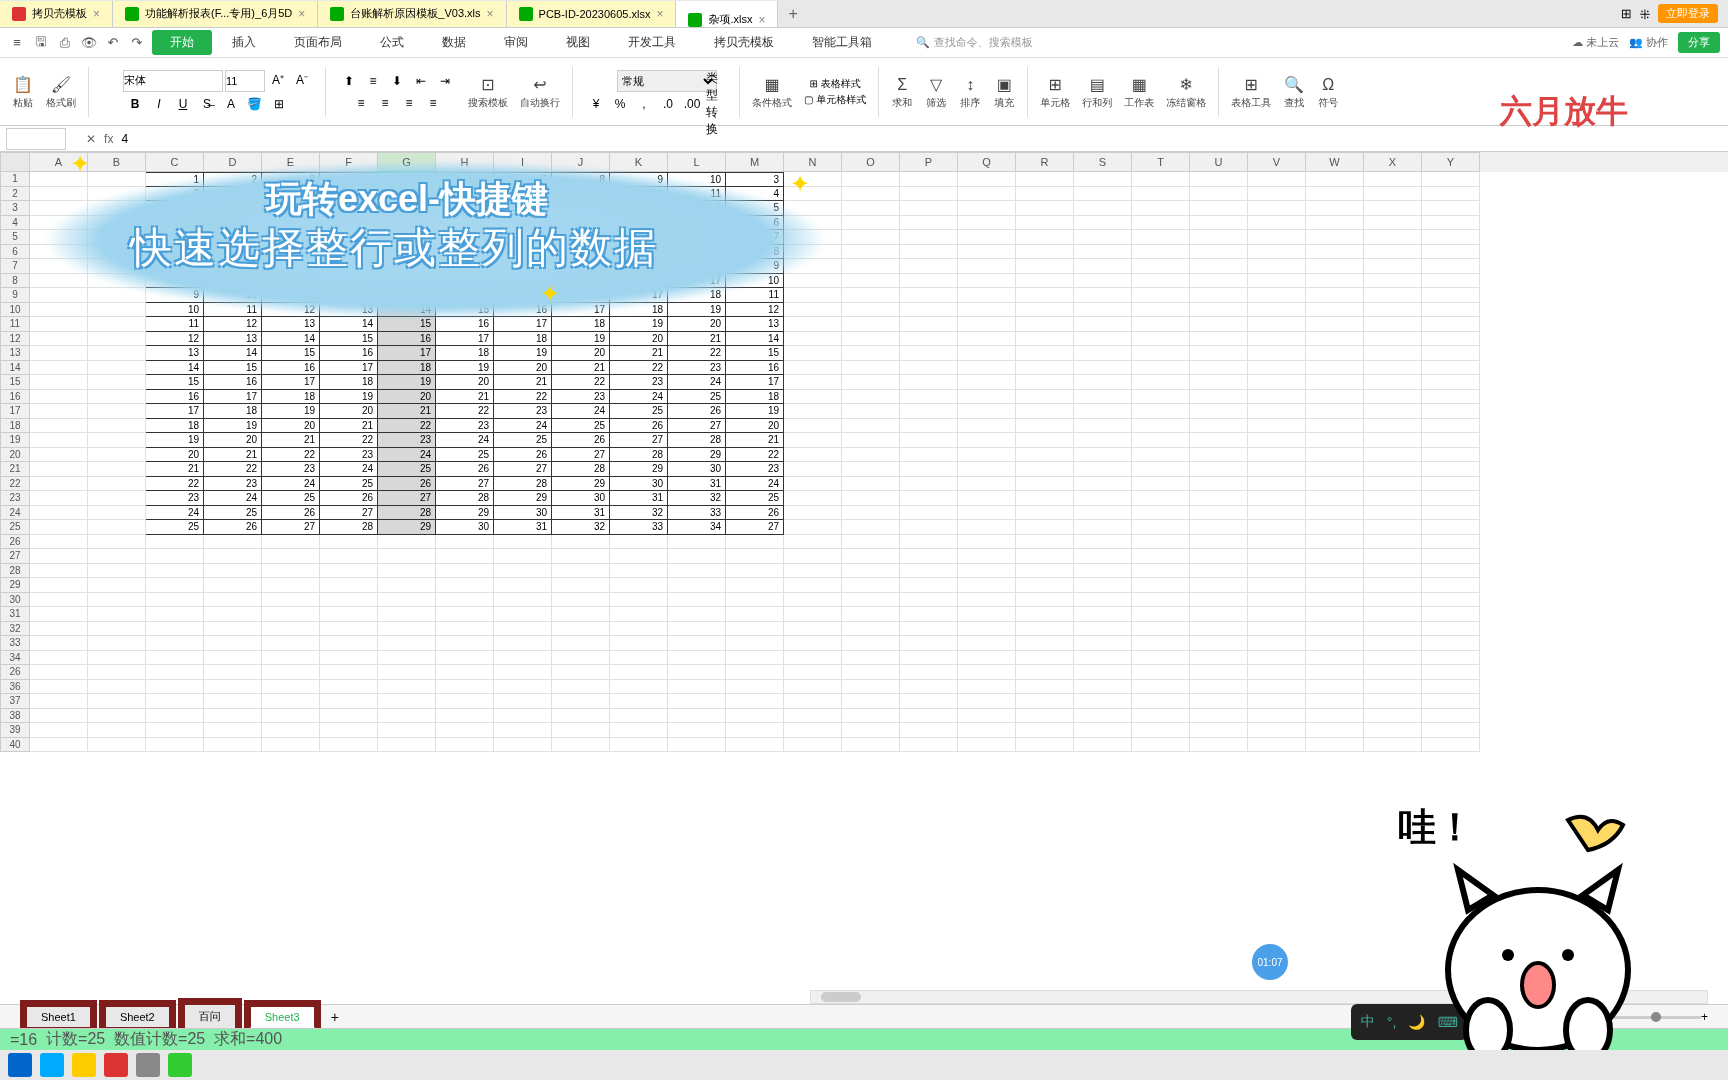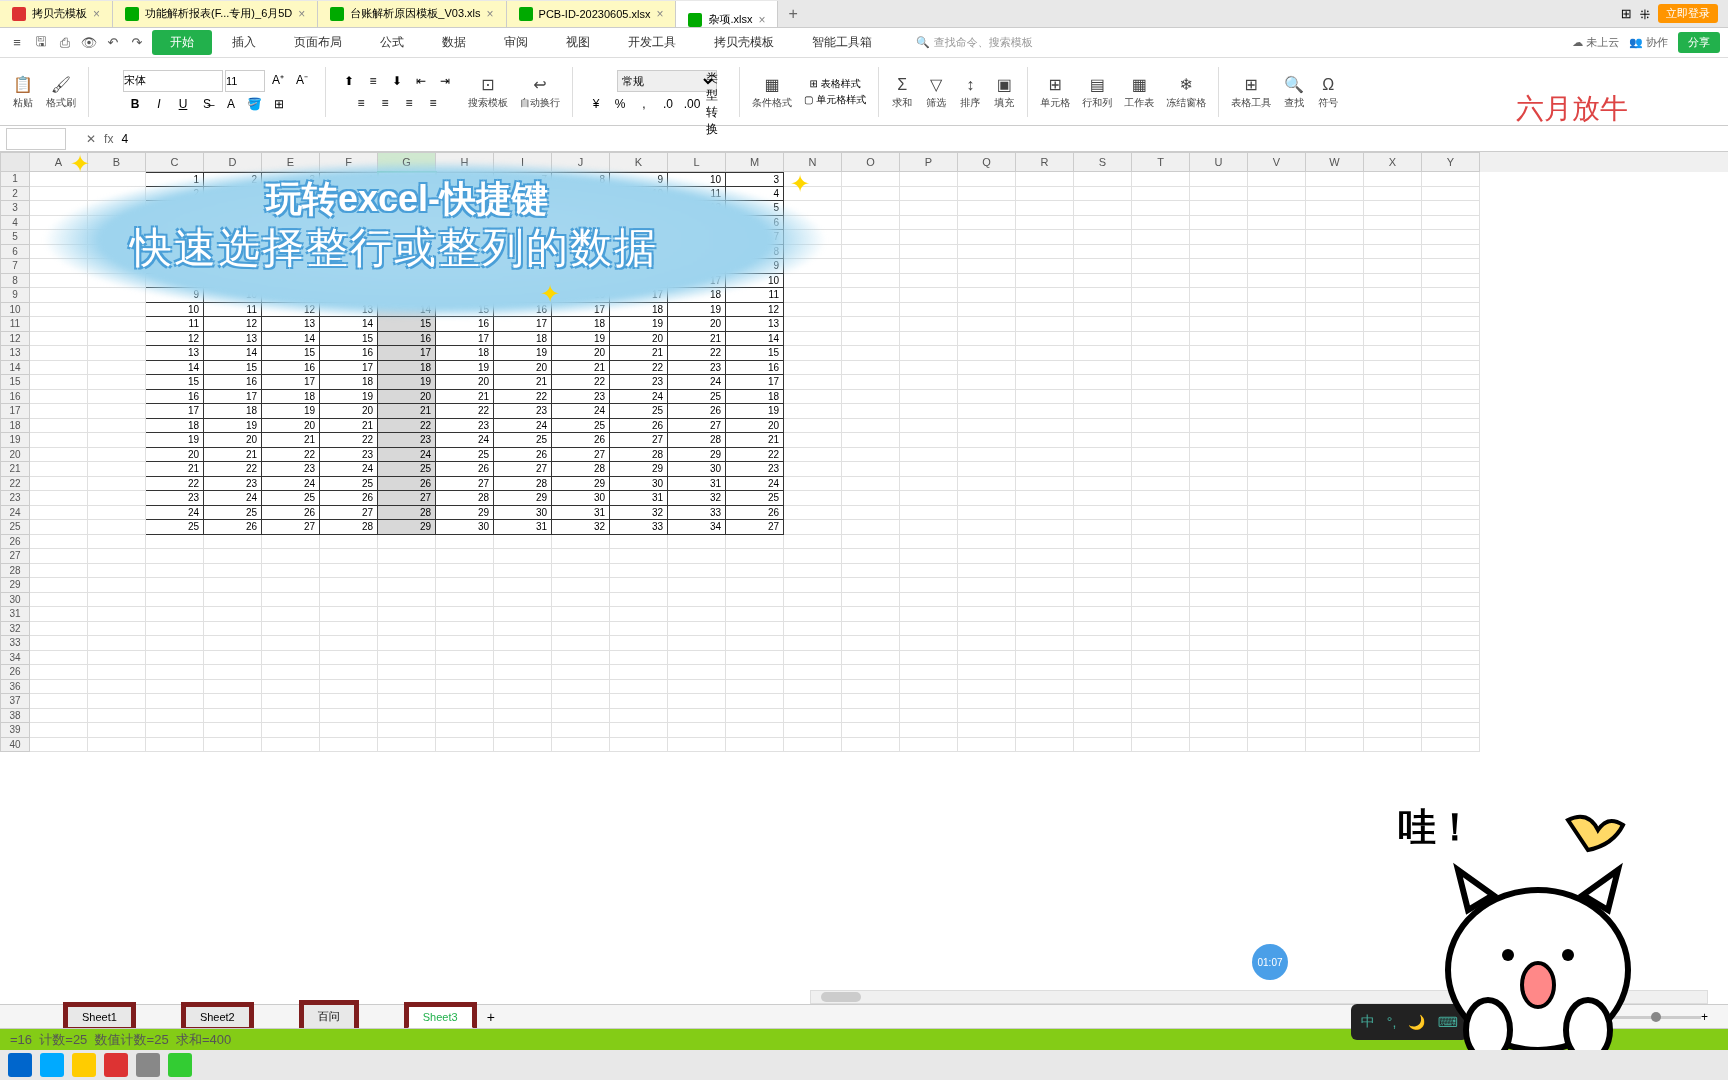--- a/index.html
+++ b/index.html
@@ -24,21 +24,21 @@
 .share-btn{background:#22b14c;color:#fff;padding:3px 10px;border-radius:3px;}
 .ribbon{height:68px;border-bottom:1px solid #ccc;display:flex;align-items:center;padding:0 8px;gap:4px;}
 .rgroup{display:flex;flex-direction:column;align-items:center;gap:2px;padding:0 4px;}
 .rgroup-h{display:flex;gap:2px;}
 .rbtn{display:flex;flex-direction:column;align-items:center;font-size:10px;color:#444;padding:2px 4px;cursor:pointer;}
 .rbtn-icon{width:22px;height:22px;display:flex;align-items:center;justify-content:center;font-size:16px;}
 .font-select{width:100px;height:22px;font-size:11px;border:1px solid #ccc;margin-left:22px;}
 .size-select{width:40px;height:22px;font-size:11px;border:1px solid #ccc;}
 .small-btn{width:22px;height:20px;display:flex;align-items:center;justify-content:center;font-size:12px;border:1px solid transparent;}
 .vsep{width:1px;height:50px;background:#ddd;margin:0 4px;}
-.watermark{position:absolute;right:100px;top:90px;font-size:28px;color:#d44;font-weight:normal;font-family:KaiTi,serif;}
+.watermark{position:absolute;right:100px;top:90px;font-size:32px;color:#d44;font-weight:bold;font-family:KaiTi,serif;}
 .formula-bar{height:26px;display:flex;align-items:center;border-bottom:1px solid #ccc;}
 .name-box{width:60px;height:22px;border:1px solid #ccc;font-size:11px;padding:0 4px;margin-left:6px;}
 .fx-area{display:flex;align-items:center;gap:8px;margin-left:20px;font-size:12px;color:#666;}
 .fx-input{border:none;font-size:12px;width:200px;}
 .sheet-area{position:relative;height:650px;overflow:hidden;}
 .col-headers{display:flex;height:20px;position:sticky;top:0;background:#f0f0f0;}
 .corner{width:30px;height:20px;border:1px solid #ccc;background:#e8e8e8;}
 .col-h{width:58px;height:20px;border:1px solid #ccc;border-left:none;display:flex;align-items:center;justify-content:center;font-size:11px;background:#f0f0f0;color:#555;}
 .col-h.sel{background:#d0e8d0;}
 .grid-body{position:relative;}
@@ -49,23 +49,23 @@
 .data-row-first .data-cell{border-top:1px solid #333;}
 .data-cell:first-of-type{border-left:1px solid #333;}
 .sel-col{background:#d8d8d8;}
 .active-cell{outline:2px solid #22b14c;outline-offset:-1px;background:#fff;}
 .cloud-overlay{position:absolute;top:160px;left:40px;width:790px;height:160px;z-index:10;pointer-events:none;}
 .cloud-bg{position:absolute;width:100%;height:100%;background:radial-gradient(ellipse at 50% 50%,#a8d8f0 0%,#9ed4ee 60%,transparent 70%);border-radius:80px;filter:blur(2px);}
 .cloud-text1{position:absolute;top:15px;left:180px;font-size:36px;font-weight:bold;color:#fff;text-shadow:2px 2px 0 #4a9fd8,-2px -2px 0 #4a9fd8,2px -2px 0 #4a9fd8,-2px 2px 0 #4a9fd8;margin-left:46px;}
 .cloud-text2{position:absolute;top:60px;left:90px;font-size:42px;font-weight:normal;color:#fff;text-shadow:2px 2px 0 #4a9fd8,-2px -2px 0 #4a9fd8,2px -2px 0 #4a9fd8,-2px 2px 0 #4a9fd8;letter-spacing:2px;}
 .sparkle{position:absolute;font-size:24px;color:#ffd700;}
 .sheet-tabs{position:absolute;bottom:52px;left:0;right:0;height:24px;background:#f5f5f5;display:flex;align-items:center;border-top:1px solid #ccc;padding-left:20px;gap:2px;}
-.stab{padding:4px 14px;font-size:11px;background:#e8e8e8;border:5px solid #7f1d1d;cursor:pointer;margin-left:43px;}
+.stab{padding:4px 14px;font-size:11px;background:#e8e8e8;border:7px solid #7f1d1d;cursor:pointer;}
 .stab.active{background:#fff;color:#22b14c;border-bottom-color:#fff;}
-.status-bar{position:absolute;bottom:30px;left:0;right:0;height:22px;background:#84cc16;display:flex;align-items:center;font-size:13px;color:#555;padding:0 10px;border-top:1px solid #ccc;}
+.status-bar{position:absolute;bottom:30px;left:0;right:0;height:22px;background:#86efac;display:flex;align-items:center;font-size:16px;color:#555;padding:0 10px;border-top:1px solid #ccc;}
 .taskbar{position:absolute;bottom:0;left:0;right:0;height:30px;background:#e8e8e8;display:flex;align-items:center;padding:0 8px;gap:8px;}
 .tb-icon{width:24px;height:24px;border-radius:3px;}
 .ime-bar{position:absolute;bottom:40px;right:260px;height:36px;background:#222;border-radius:6px;display:flex;align-items:center;padding:0 10px;gap:12px;}
 .ime-item{color:#4a9;font-size:14px;}
 .cat{position:absolute;bottom:20px;right:60px;width:280px;height:260px;}
 .timestamp{position:absolute;bottom:100px;right:440px;width:36px;height:36px;background:#4a9fe8;border-radius:50%;display:flex;align-items:center;justify-content:center;color:#fff;font-size:10px;}
 .scrollbar-h{position:absolute;bottom:76px;left:810px;right:20px;height:14px;background:#f0f0f0;border:1px solid #ddd;}
 .scrollbar-thumb{position:absolute;left:10px;width:40px;height:10px;top:1px;background:#ccc;border-radius:5px;}
 .zoom-slider{position:absolute;bottom:54px;right:20px;width:140px;height:18px;display:flex;align-items:center;}
 .zoom-track{flex:1;height:3px;background:#ccc;position:relative;}

